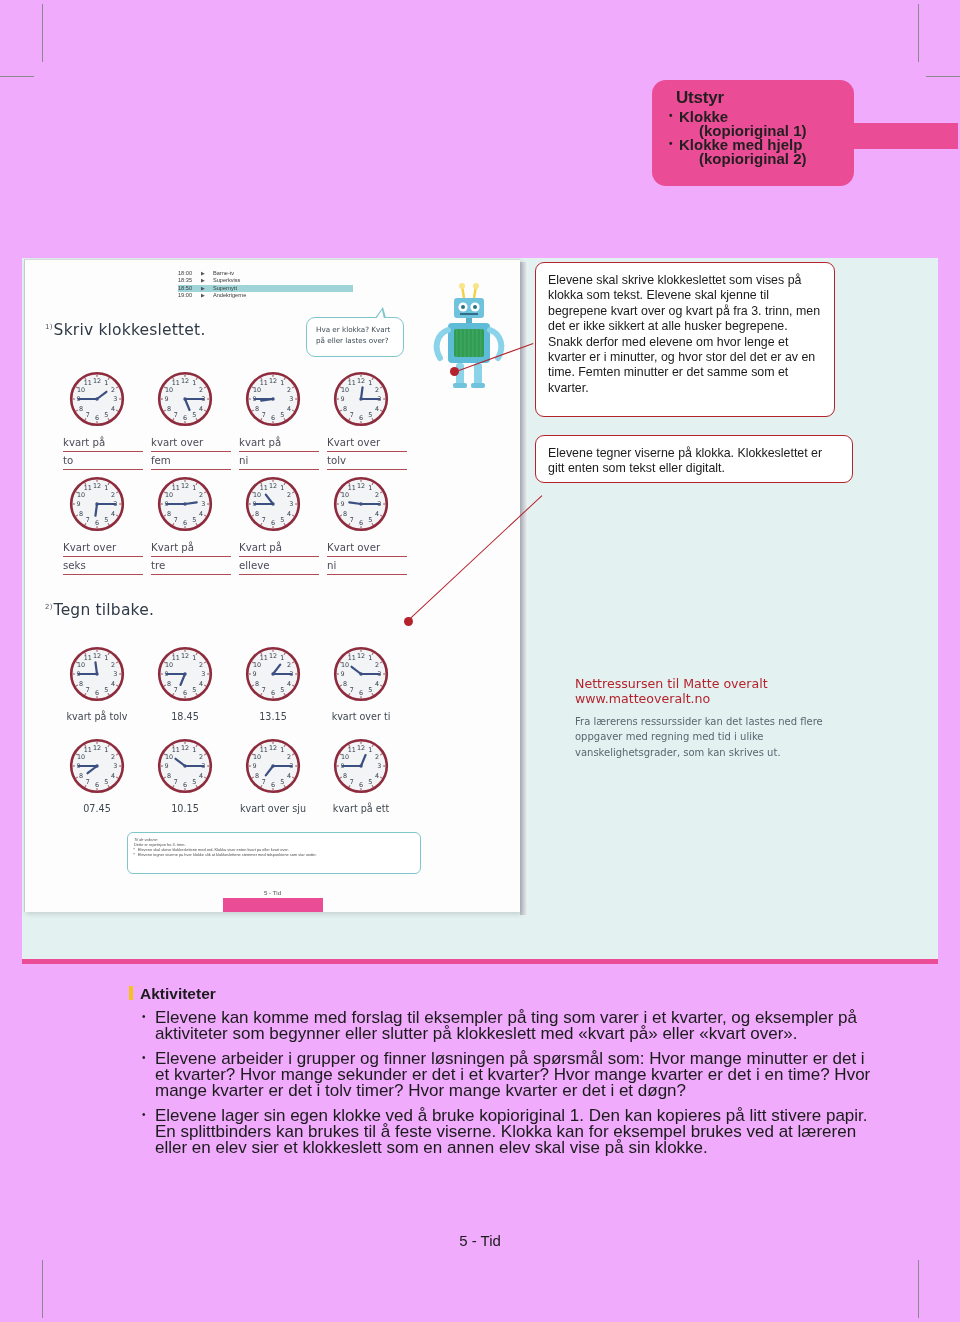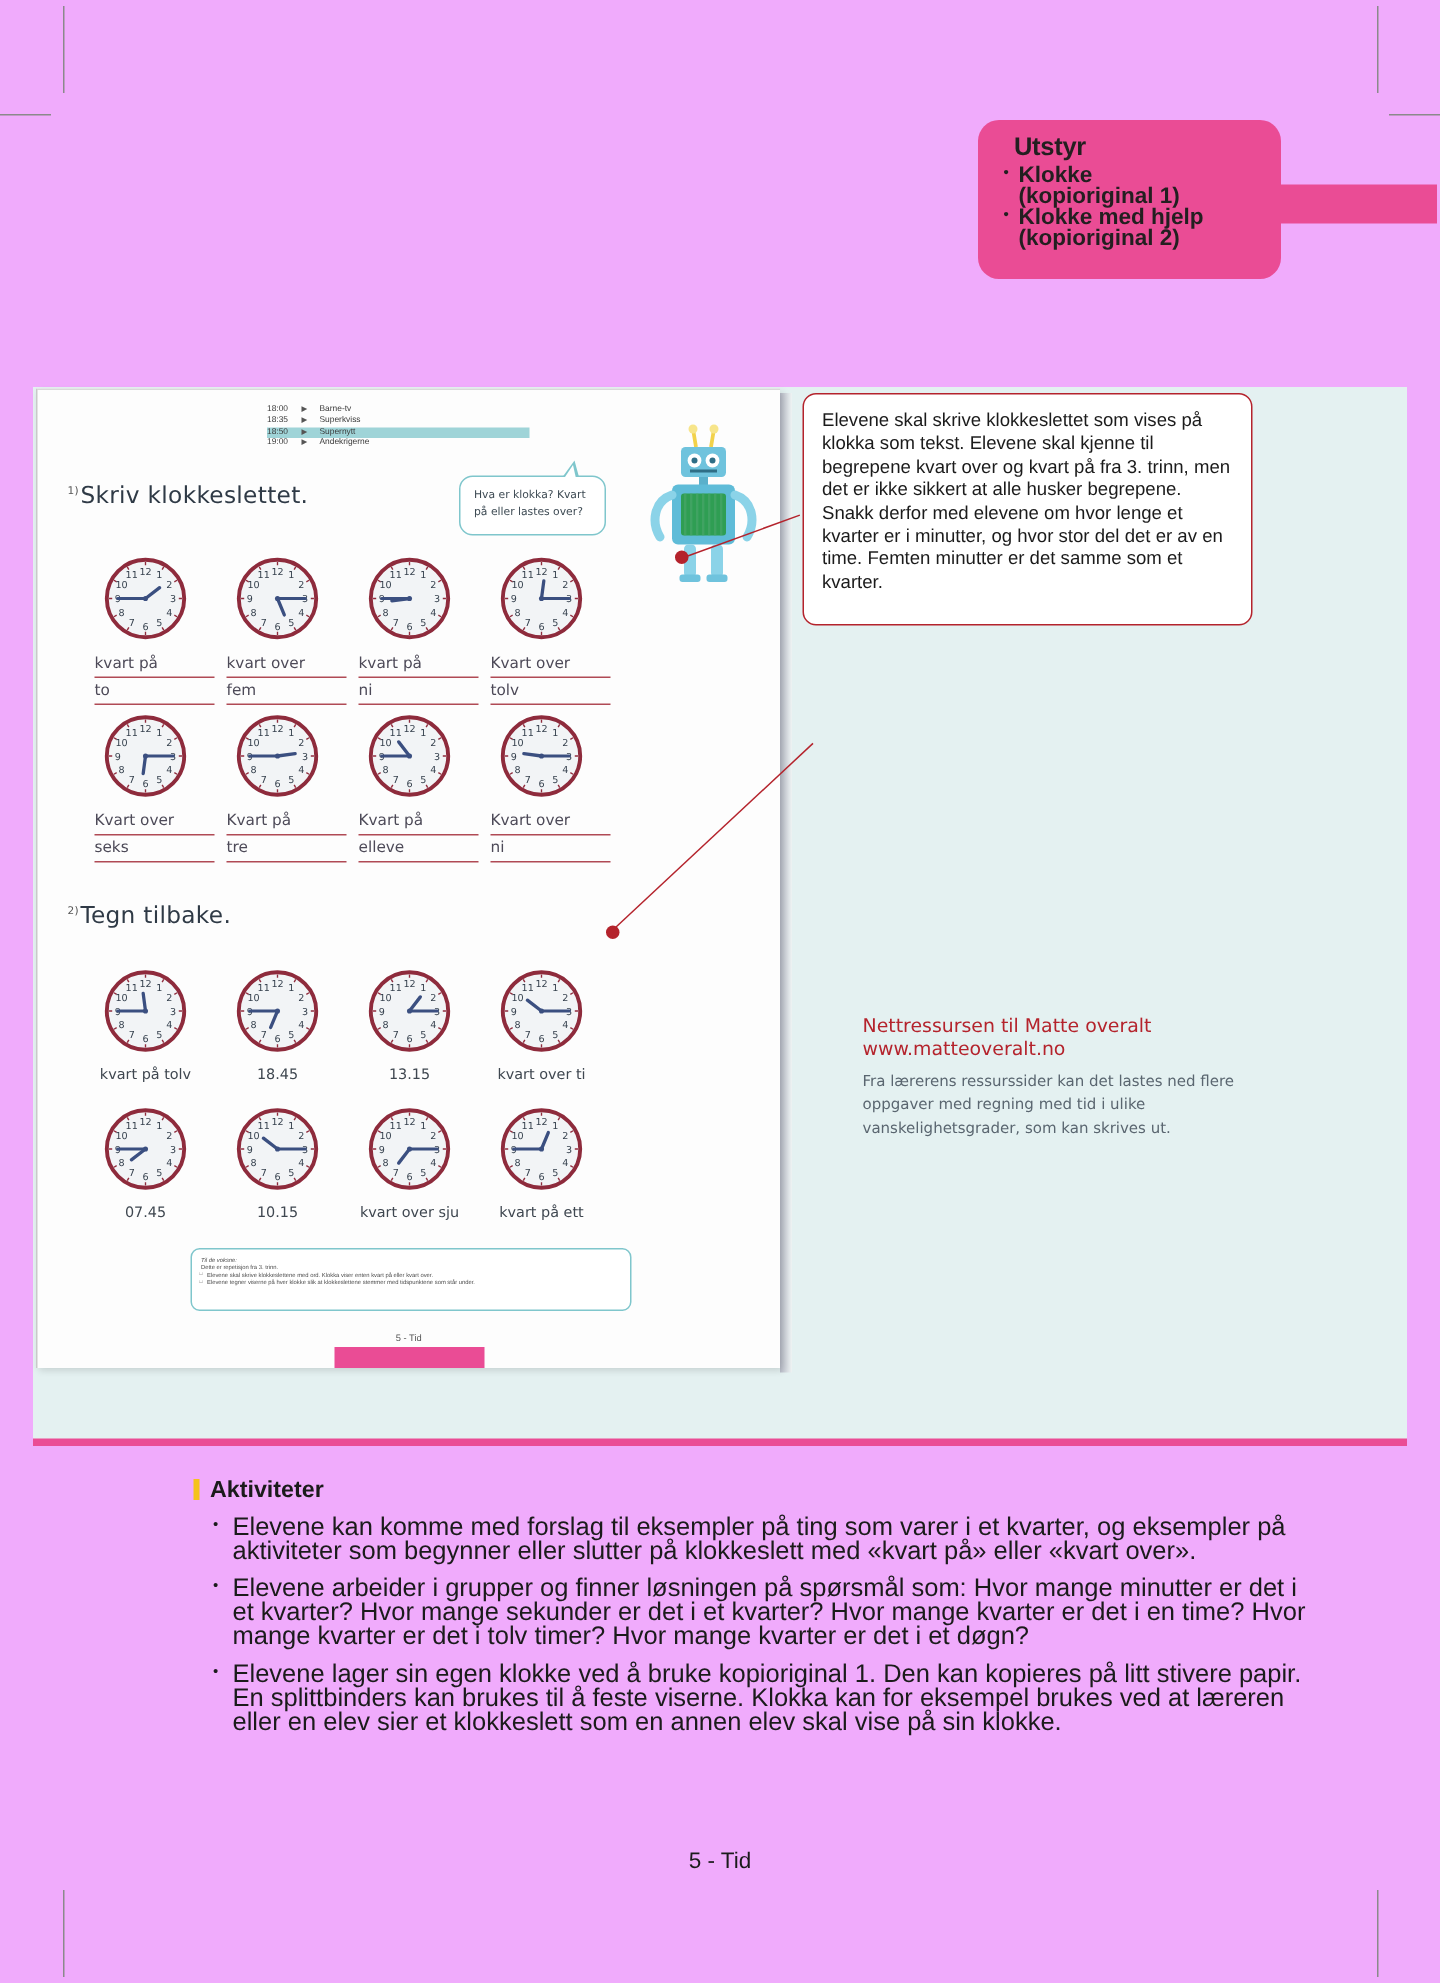--- a/index.html
+++ b/index.html
@@ -39,21 +39,21 @@
     margin: 0 0 2px 8px;
   }
   #utstyr-box ul { margin: 0; padding: 0; list-style: none; }
   #utstyr-box li {
     font-size: 15px; font-weight: bold; line-height: 13.6px;
     padding-left: 11px; position: relative; margin-bottom: 1px;
   }
   #utstyr-box li::before {
     content: "\2022"; position: absolute; left: 1px; top: -1px; font-size: 10px;
   }
-  #utstyr-box li .l2 { display: block; }
+  #utstyr-box li .l2 { display: block; margin-left: 20px; }
 
   
   #blue-panel {
     position: absolute; left: 22px; top: 258px;
     width: 916px; height: 705px;
     background: #e4f1f1;
   }
 
   
   #sheet {
@@ -905,20 +905,23 @@
   <div class="dot" style="left:450px;top:367px;"></div>
   <div class="leader" style="left:456px;top:371px;width:82px;transform:rotate(-20deg);"></div>
 
   <div class="dot" style="left:404px;top:617px;"></div>
   <div class="leader" style="left:410px;top:618px;width:180px;transform:rotate(-43deg);"></div>
 
   <div class="redbox" id="redbox1">
     <span>Elevene skal skrive klokkeslettet som vises på klokka som tekst. Elevene skal kjenne til begrepene kvart over og kvart på fra 3. trinn, men det er ikke sikkert at alle husker begrepene. Snakk derfor med elevene om hvor lenge et kvarter er i minutter, og hvor stor del det er av en time. Femten minutter er det samme som et kvarter.</span>
   </div>
 
+  <div class="redbox" id="redbox2">
+    <span>Elevene tegner viserne på klokka. Klokkeslettet er gitt enten som tekst eller digitalt.</span>
+  </div>
 
   <div id="nettressurs">
     <div class="nr-title">
       <div>Nettressursen til Matte overalt</div>
       <div>www.matteoveralt.no</div>
     </div>
     <p>Fra lærerens ressurssider kan det lastes ned flere oppgaver med regning med tid i ulike vanskelighetsgrader, som kan skrives ut.</p>
   </div>
 
   <div id="pink-rule"></div>

